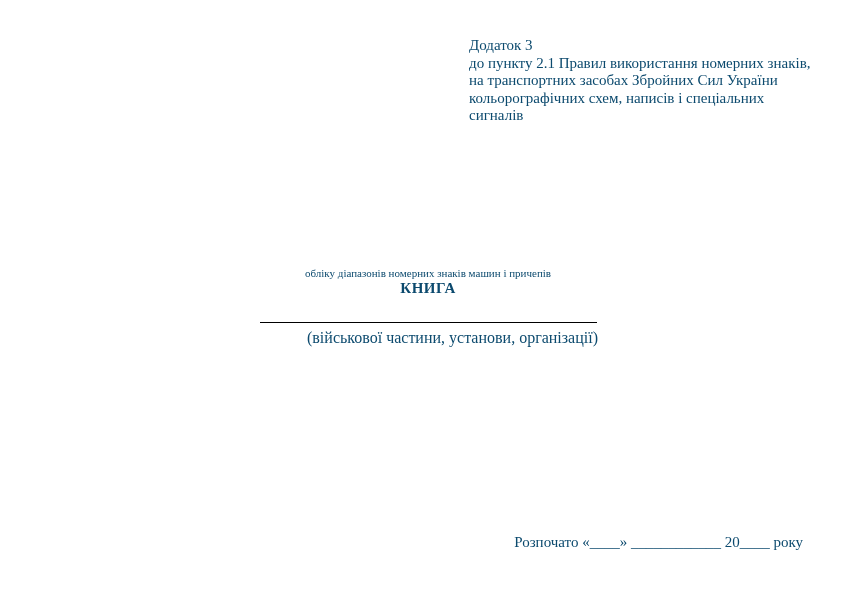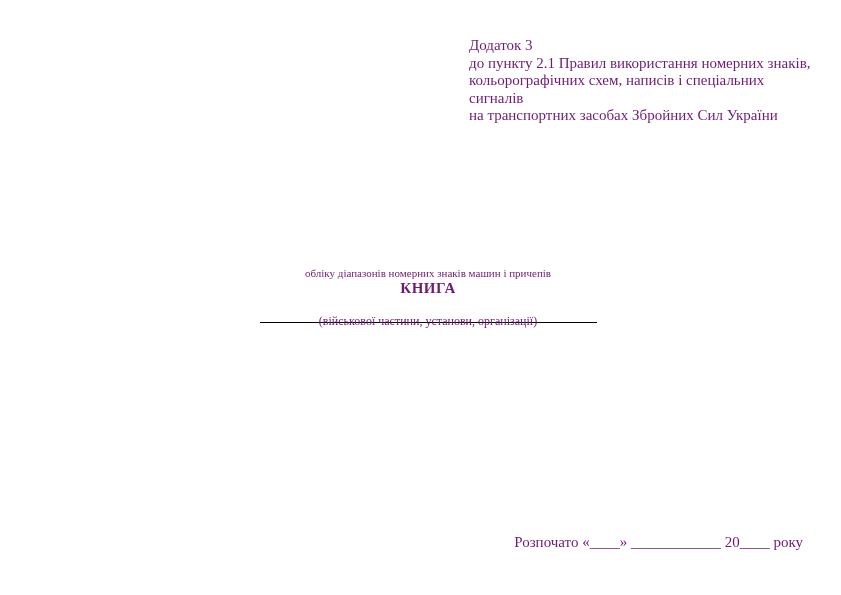--- a/index.html
+++ b/index.html
@@ -2,21 +2,21 @@
 <html><head>
 <meta charset="utf-8">
 <style>
   * { margin: 0; padding: 0; box-sizing: border-box; }
   html, body { background: #ffffff; }
   .page {
     position: relative;
     width: 841px;
     height: 595px;
     background: #ffffff;
-    color: #701a75;
+    color: #0c4a6e;
     font-family: "Liberation Serif", "DejaVu Serif", serif;
     overflow: hidden;
   }
   .appendix-header {
     position: absolute;
     left: 469px;
     top: 37px;
     width: 345px;
     font-size: 15px;
     line-height: 17.5px;
@@ -45,45 +45,45 @@
     position: absolute;
     left: 260px;
     top: 322px;
     width: 337px;
     height: 0;
     border-bottom: 1px solid #000000;
   }
   .org-caption {
     position: absolute;
     left: 258px;
-    top: 314px;
+    top: 329px;
     width: 340px;
-    text-align: center;
-    font-size: 12px;
+    text-align: right;
+    font-size: 16px;
   }
   .dates-block {
     position: absolute;
     right: 38px;
     top: 474px;
     text-align: right;
     font-size: 15px;
     line-height: 27.7px;
     white-space: pre;
   }
 </style>
 </head>
 <body>
 
 <div class="page">
 
   <div class="appendix-header">
     <div>Додаток 3</div>
     <div>до пункту 2.1 Правил використання номерних знаків,</div>
+    <div>на транспортних засобах Збройних Сил України</div>
     <div>кольорографічних схем, написів і спеціальних сигналів</div>
-    <div>на транспортних засобах Збройних Сил України</div>
   </div>
 
   <div class="doc-title">КНИГА</div>
 
   <div class="doc-subtitle">обліку діапазонів номерних знаків машин і причепів</div>
 
   <div class="org-fill-line"></div>
 
   <div class="org-caption">(військової частини, установи, організації)</div>
 

